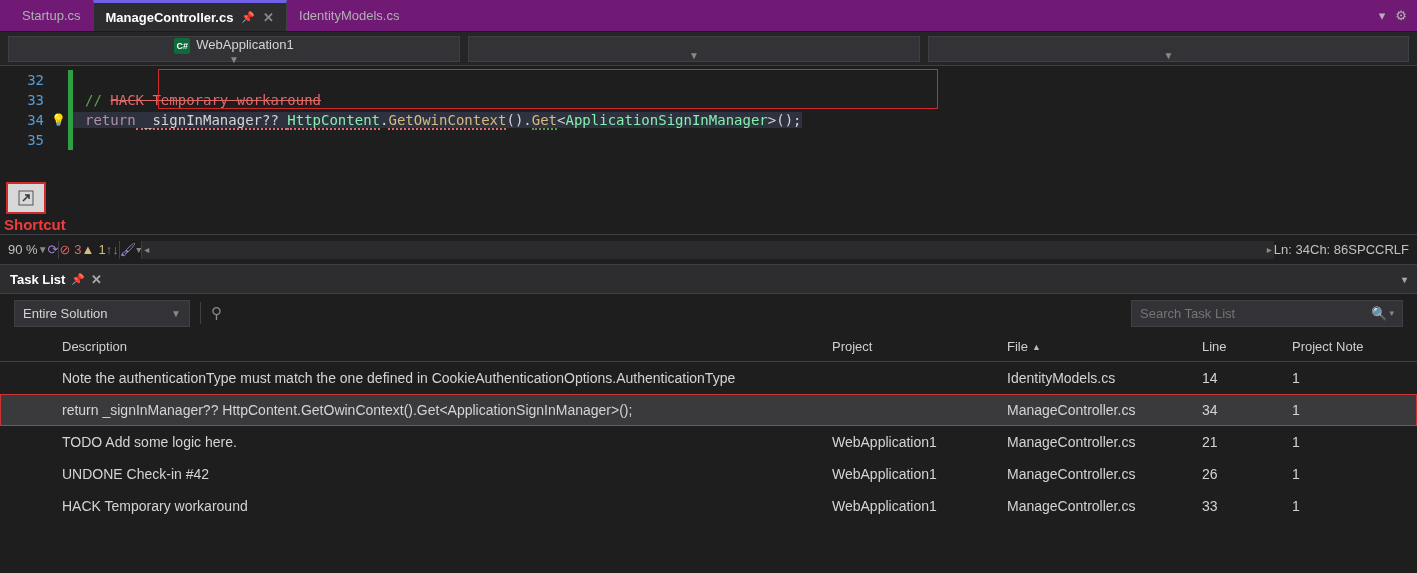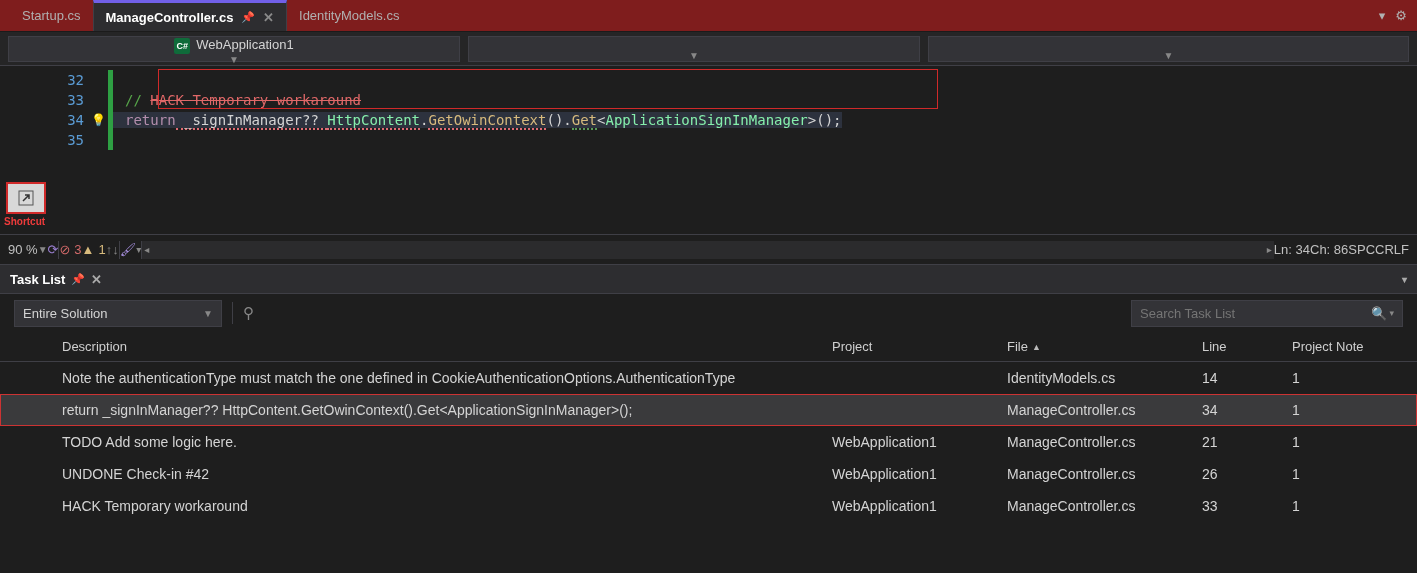--- a/index.html
+++ b/index.html
@@ -9,21 +9,21 @@
   font-family: "Segoe UI", sans-serif;
   font-size: 13px;
   color: #d4d4d4;
   overflow: hidden;
   position: relative;
 }
 .tab-bar {
   height: 32px;
   display: flex;
   align-items: stretch;
-  background: #7f1d1d;
+  background: #701a75;
   border-bottom: 1px solid #1b1b1b;
   padding-left: 10px;
 }
 .tab {
   display: flex; align-items: center;
   padding: 0 12px;
   color: #b0b0b0;
   gap: 8px;
   user-select: none;
 }
@@ -75,32 +75,32 @@
 .c-type { color:#86efac; }
 .c-member { color:#d7ba7d; }
 .c-ident { color:#d4d4d4; }
 .squig { border-bottom: 2px dotted #e06c75; }
 .squig-g { border-bottom: 2px dotted #5a9b5a; }
 .highlight-line { background: rgba(90,110,160,0.25); }
 .code-box-red {
   position:absolute; border:1px solid #d02a2a;
   left:158px; top:3px; width:780px; height:40px; pointer-events:none;
 }
-.code-wrap { padding-top: 4px; padding-left: 40px; }
+.code-wrap { padding-top: 4px; }
 
 .annot-box {
   position:absolute; left:6px; top:116px;
   border:2px solid #d02a2a; width:40px; height:32px;
   display:flex; align-items:center; justify-content:center;
   background: #d8d8d8; color:#333;
 }
 .annot-box svg { width:16px; height:16px; }
 .annot-label {
   position:absolute; left:4px; top:150px;
-  color:#ef3b3b; font-weight:600; font-size:10px;
+  color:#ef3b3b; font-weight:600; font-size:15px;
 }
 
 .status-bar {
   height: 30px; display:flex; align-items:center;
   background:#1e1e1e; border-top:1px solid #3f3f46;
   padding: 0 8px; color:#c0c0c0;
 }
 .status-bar .chev { font-size:10px; color:#888; }
 .status-bar .err { color:#d16969; display:flex; align-items:center; gap:4px;}
 .status-bar .warn { color:#d7ba7d; display:flex; align-items:center; gap:4px;}
@@ -122,21 +122,21 @@
 .panel-title .close-x { color:#aaa; cursor:pointer; }
 .panel-title .spacer { flex:1; }
 .panel-title .chev { font-size:10px; color:#aaa; }
 
 .task-toolbar {
   height: 38px; display:flex; align-items:center; gap:10px;
   padding: 4px 14px; background:#1e1e1e;
 }
 .task-dd {
   display:flex; align-items:center; justify-content:space-between;
-  height:27px; width:208px; background:#333337; border:1px solid #3f3f46;
+  height:27px; width:176px; background:#333337; border:1px solid #3f3f46;
   padding:0 8px;
 }
 .task-dd .chev { font-size:10px; color:#888; }
 .task-toolbar .sep { width:1px; height:22px; background:#3f3f46; }
 .filter-icon { color:#888; font-size:15px; }
 .task-toolbar .spacer { flex:1; }
 .search-box {
   display:flex; align-items:center; justify-content:space-between;
   height:27px; width:272px; background:#333337; border:1px solid #3f3f46;
   padding:0 8px;

